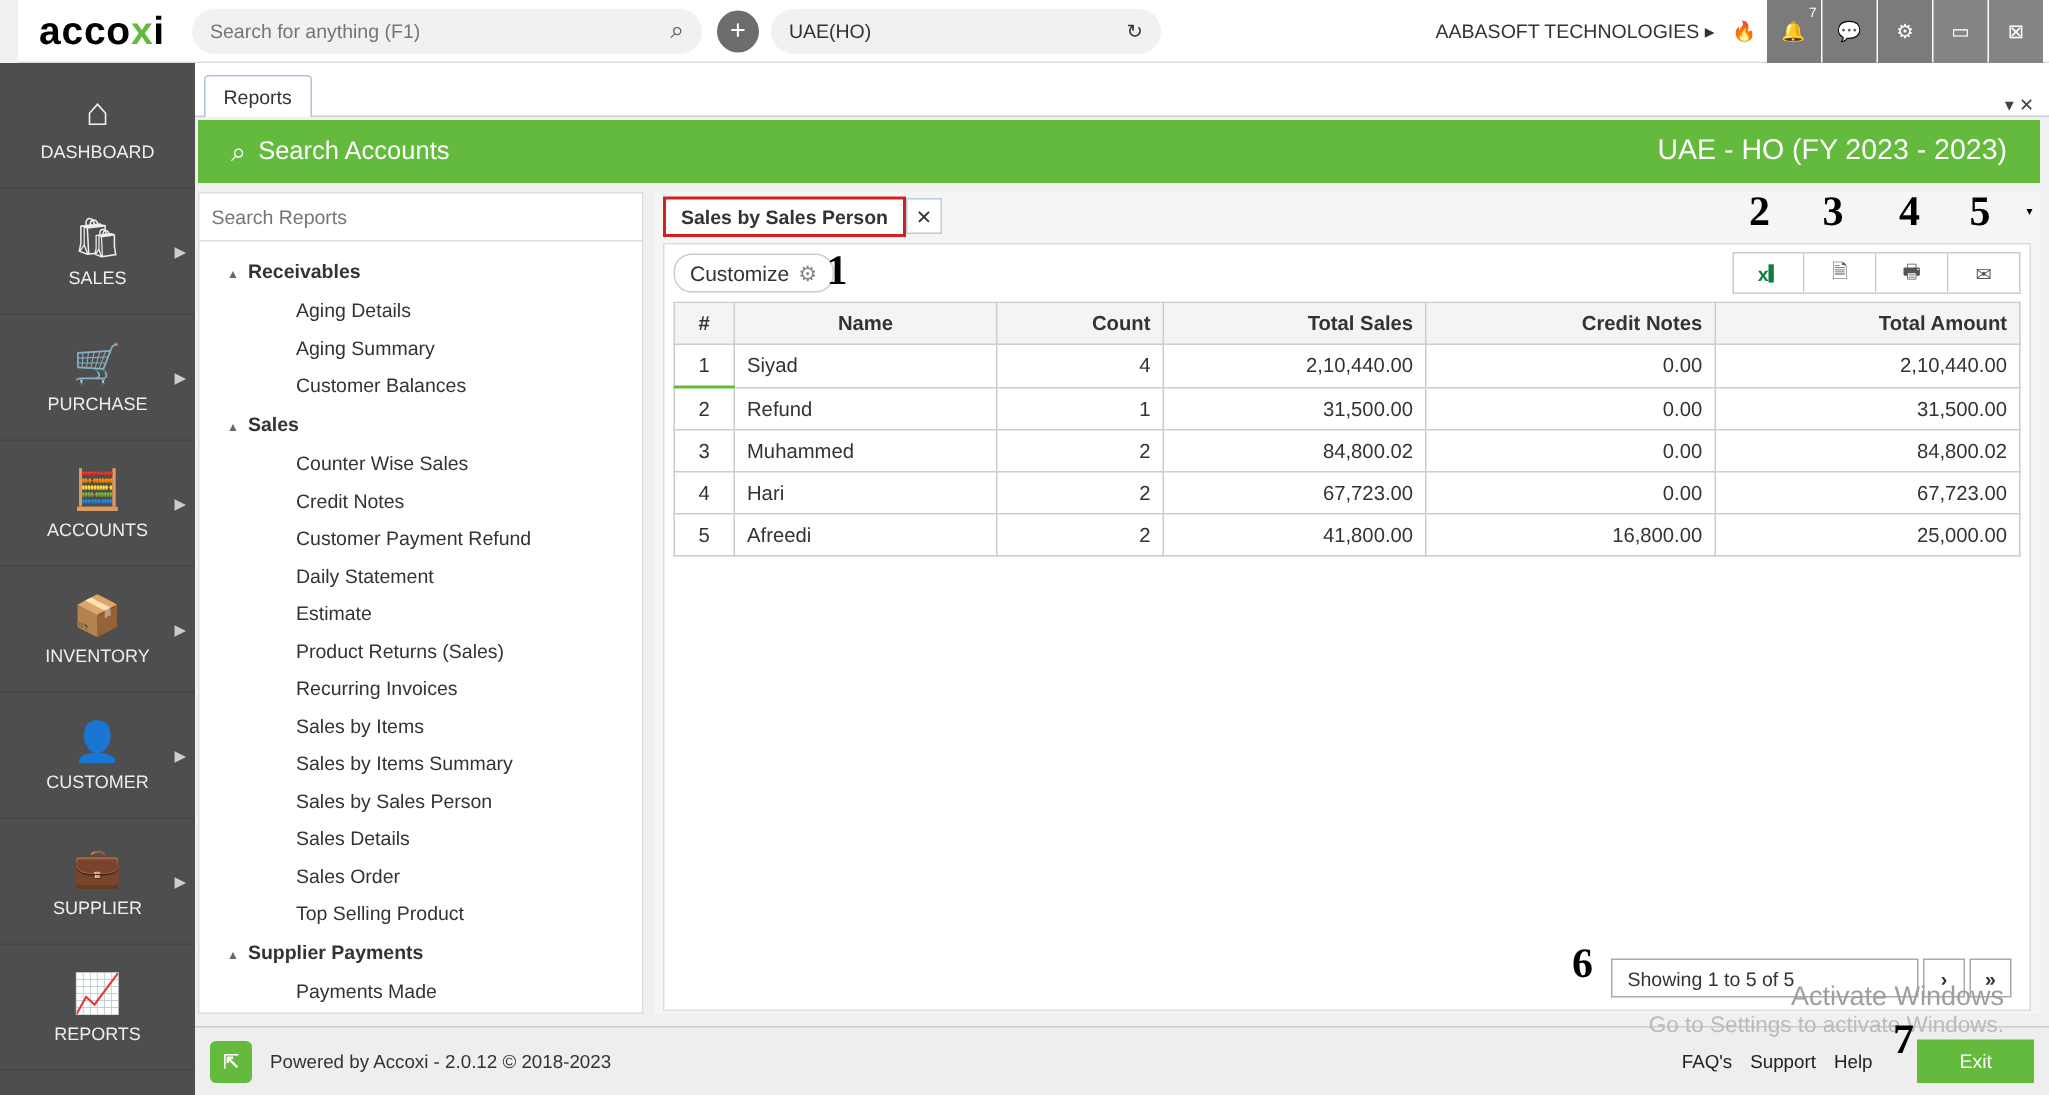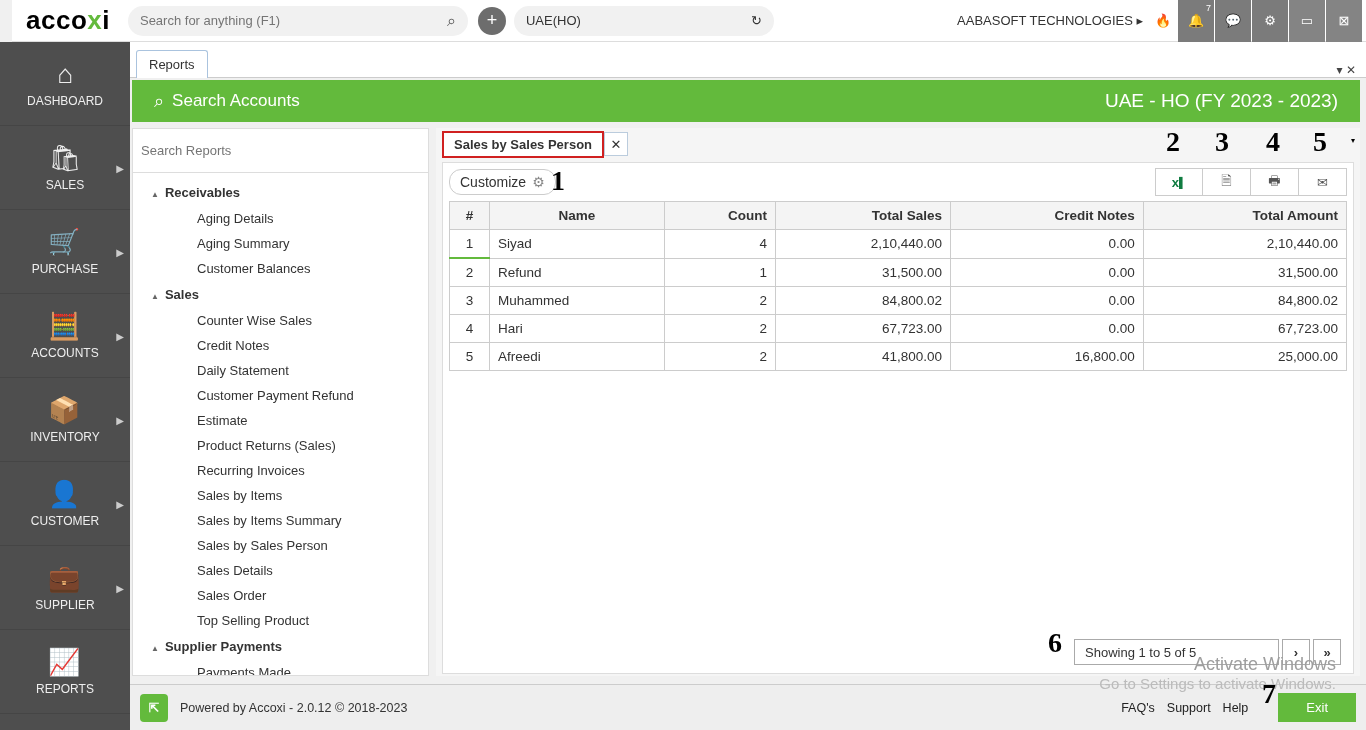--- a/index.html
+++ b/index.html
@@ -90,21 +90,21 @@
   font-size: 17px;
 }
 .green-row .right { margin-left: auto; font-size: 19px; }
 
 .reports-panel {
   position: absolute; left: 132px; top: 128px; width: 297px; bottom: 54px;
   background: #fff; border: 1px solid #ddd;
   display: flex; flex-direction: column;
 }
 .reports-panel .search {
-  height: 44px; border-bottom: 1px solid #ddd;
+  height: 32px; border-bottom: 1px solid #ddd;
   padding: 0 8px; display: flex; align-items: center;
 }
 .reports-panel .search input { border: none; outline: none; width: 100%; font-size: 13px; }
 .reports-panel .list { flex: 1; overflow-y: scroll; padding: 6px 2px 6px 8px; }
 .grp-head { font-weight: 600; font-size: 13px; padding: 6px 4px 6px 10px; cursor: pointer; }
 .grp-head::before { content: "\25B2"; font-size: 8px; transform: rotate(180deg); display: inline-block; margin-right: 6px; color: #666; }
 .grp-head.up::before { transform: rotate(0deg); }
 .rpt-item { font-size: 13px; padding: 5px 4px 5px 56px; cursor: pointer; }
 
 .report-frame {
@@ -260,22 +260,22 @@
     <input placeholder="Search Reports" style="">
   </div>
   <div class="list" id="rplist">
       <div class="grp-head up">Receivables</div>
       <div class="rpt-item">Aging Details</div>
       <div class="rpt-item">Aging Summary</div>
       <div class="rpt-item">Customer Balances</div>
       <div class="grp-head up">Sales</div>
       <div class="rpt-item">Counter Wise Sales</div>
       <div class="rpt-item">Credit Notes</div>
+      <div class="rpt-item">Customer Payment Refund</div>
       <div class="rpt-item">Daily Statement</div>
-      <div class="rpt-item">Customer Payment Refund</div>
       <div class="rpt-item">Estimate</div>
       <div class="rpt-item">Product Returns (Sales)</div>
       <div class="rpt-item">Recurring Invoices</div>
       <div class="rpt-item">Sales by Items</div>
       <div class="rpt-item">Sales by Items Summary</div>
       <div class="rpt-item">Sales by Sales Person</div>
       <div class="rpt-item">Sales Details</div>
       <div class="rpt-item">Sales Order</div>
       <div class="rpt-item">Top Selling Product</div>
       <div class="grp-head up">Supplier Payments</div>

